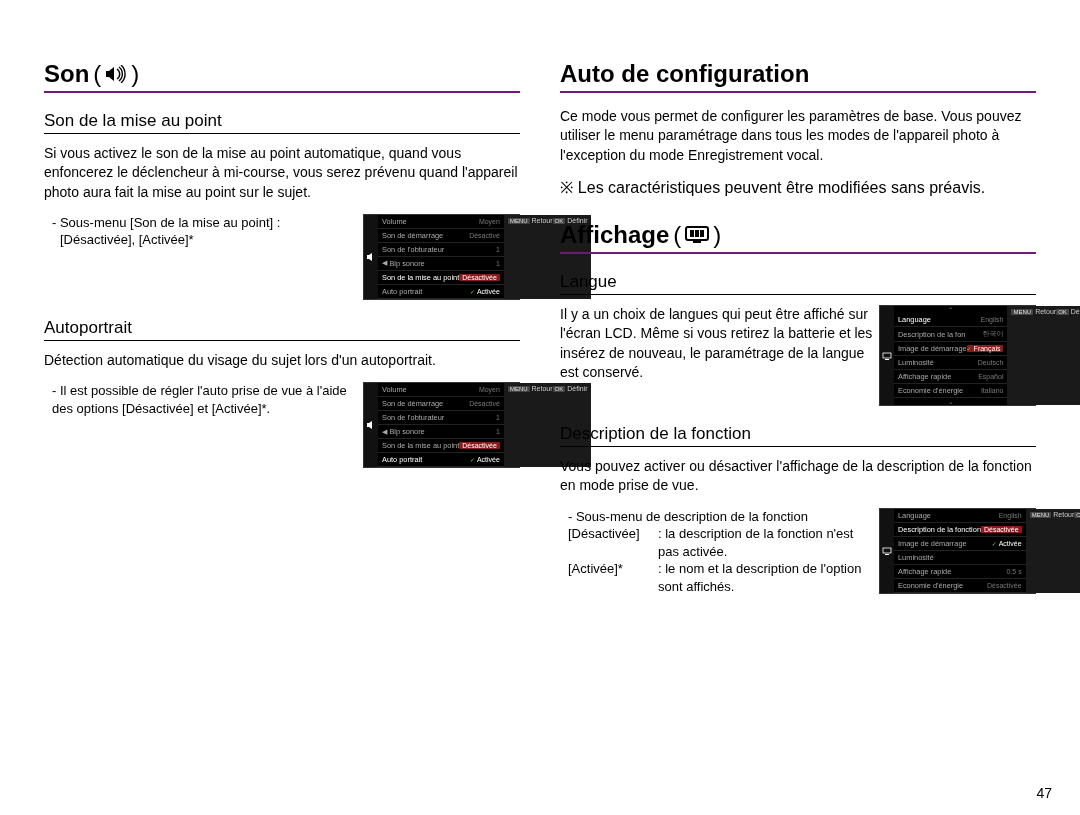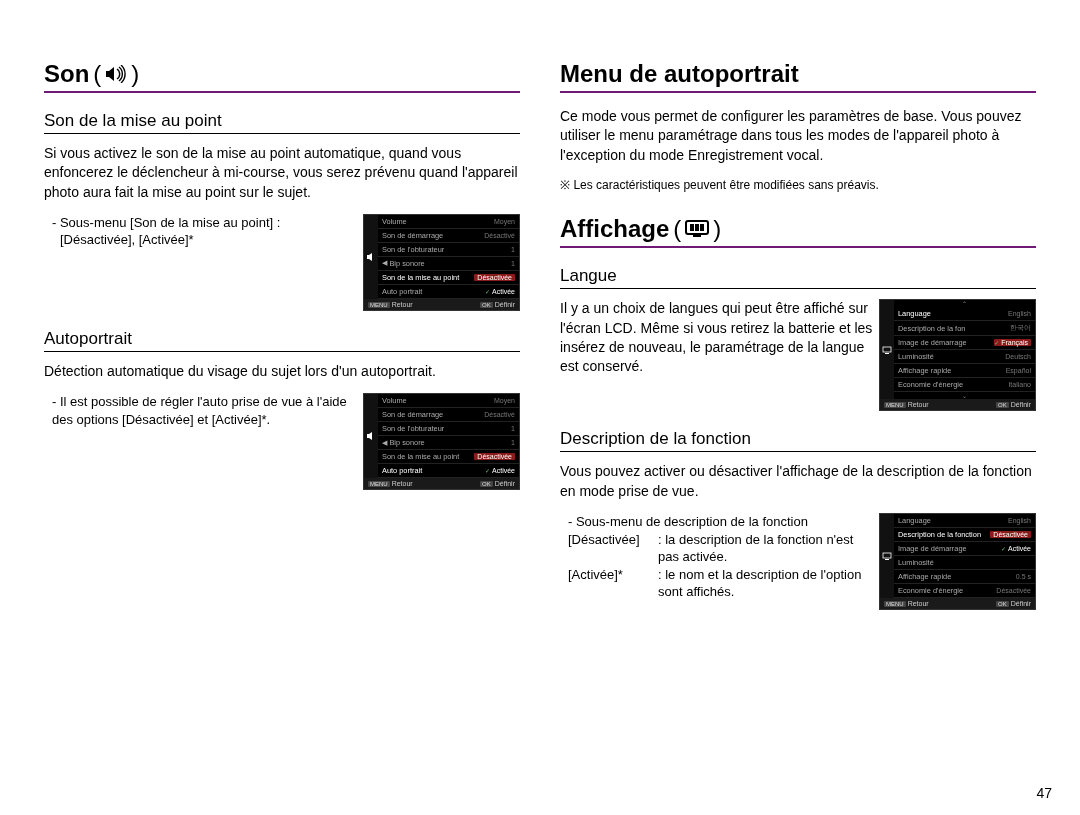--- a/index.html
+++ b/index.html
@@ -36,41 +36,41 @@
   .section-body { margin-bottom: 12px; }
   .submenu-row { display: flex; align-items: flex-start; gap: 5px; margin-top: 8px; }
   .submenu-text { flex: 1; font-size: 13px; line-height: 1.35; padding-left: 8px; }
   .screenshot {
     width: 157px;
     background: #000;
     color: #aaa;
     font-size: 7.4px;
     border: 1px solid #333;
     display: flex;
-    flex-direction: column;
+    flex-direction: row;
   }
   .screenshot .menu-body { display:flex; }
   .screenshot .left-strip { width:14px; background:#111; display:flex; align-items:center; justify-content:center; }
   .screenshot .left-strip svg { width:10px; height:10px; }
   .screenshot .menu-items { flex:1; }
   .screenshot .row { display:flex; justify-content:space-between; padding:2px 4px; border-bottom:1px solid #222; align-items:center; }
   .screenshot .row.sel-left { color:#fff; }
   .screenshot .row .arrow { font-size:7px; margin-right:2px; }
   .screenshot .row .lbl { flex:1; overflow:hidden; white-space:nowrap; }
   .screenshot .row .val { color:#777; font-size:7px; }
   .screenshot .row .val.pill { background:#8b1a1a; color:#fff; padding:0 3px; border-radius:1px; }
   .screenshot .row .val.pick { color:#fff; position:relative; padding-left:7px;}
   .screenshot .row .val.pick::before { content:"✓"; position:absolute; left:0; font-size:6px; color:#6fbf6f;}
   .screenshot .footer { display:flex; justify-content:space-between; background:#1a1a1a; padding:2px 4px; font-size:7px; color:#ccc;}
   .screenshot .footer .btn { background:#444; color:#ddd; padding:0 2px; margin-right:2px; font-size:6px; border-radius:1px;}
   .screenshot .up-down { text-align:center; font-size:6px; color:#888;}
   .bullets { margin: 8px 0 8px 6px; }
   .bullets li { list-style:none; font-size:13px; line-height:1.38; margin-bottom:4px; padding-left:10px; position:relative;}
   .bullets li::before { content:"•"; position:absolute; left:0; }
-  .asterisk-note { font-size:12px; line-height:1.38; margin-bottom:10px; }
+  .asterisk-note { font-size:16px; line-height:1.38; margin-bottom:10px; }
   .def-table { font-size:13px; line-height:1.35; }
   .def-table .drow { display:flex; }
   .def-table .dkey { width:90px; flex-shrink:0; }
   .def-table .dval { flex:1; }
   .page-number { position:absolute; bottom:14px; right:28px; font-size:14px; font-weight:normal; }
   .h1-icon { display:inline-flex; align-items:center; }
 </style>
 </head>
 <body>
 
@@ -183,21 +183,21 @@
         </div>
         <div class="footer">
           <span><span class="btn">MENU</span><span>Retour</span></span>
           <span><span class="btn">OK</span><span>Définir</span></span>
         </div>
       </div>
     </div>
   </div>
 
   <div class="col">
-    <h1>Menu de autoportrait</h1>
+    <h1>Auto de configuration</h1>
     <p class="section-body">Ce mode vous permet de configurer les paramètres de base. Vous pouvez utiliser le menu paramétrage dans tous les modes de l'appareil photo à l'exception du mode Enregistrement vocal.</p>
     <p class="asterisk-note">※ Les caractéristiques peuvent être modifiées sans préavis.</p>
 
     <h1 style="margin-top:22px">
       <span>Affichage</span>
       <span style="font-weight:normal">(</span>
       <span class="h1-icon">
         <svg width="24" height="18" viewBox="0 0 24 18">
             <rect x="1" y="1" width="22" height="13" rx="2" fill="none" stroke="#000" stroke-width="2"></rect>
             <rect x="5" y="4" width="4" height="7" fill="#000"></rect>

